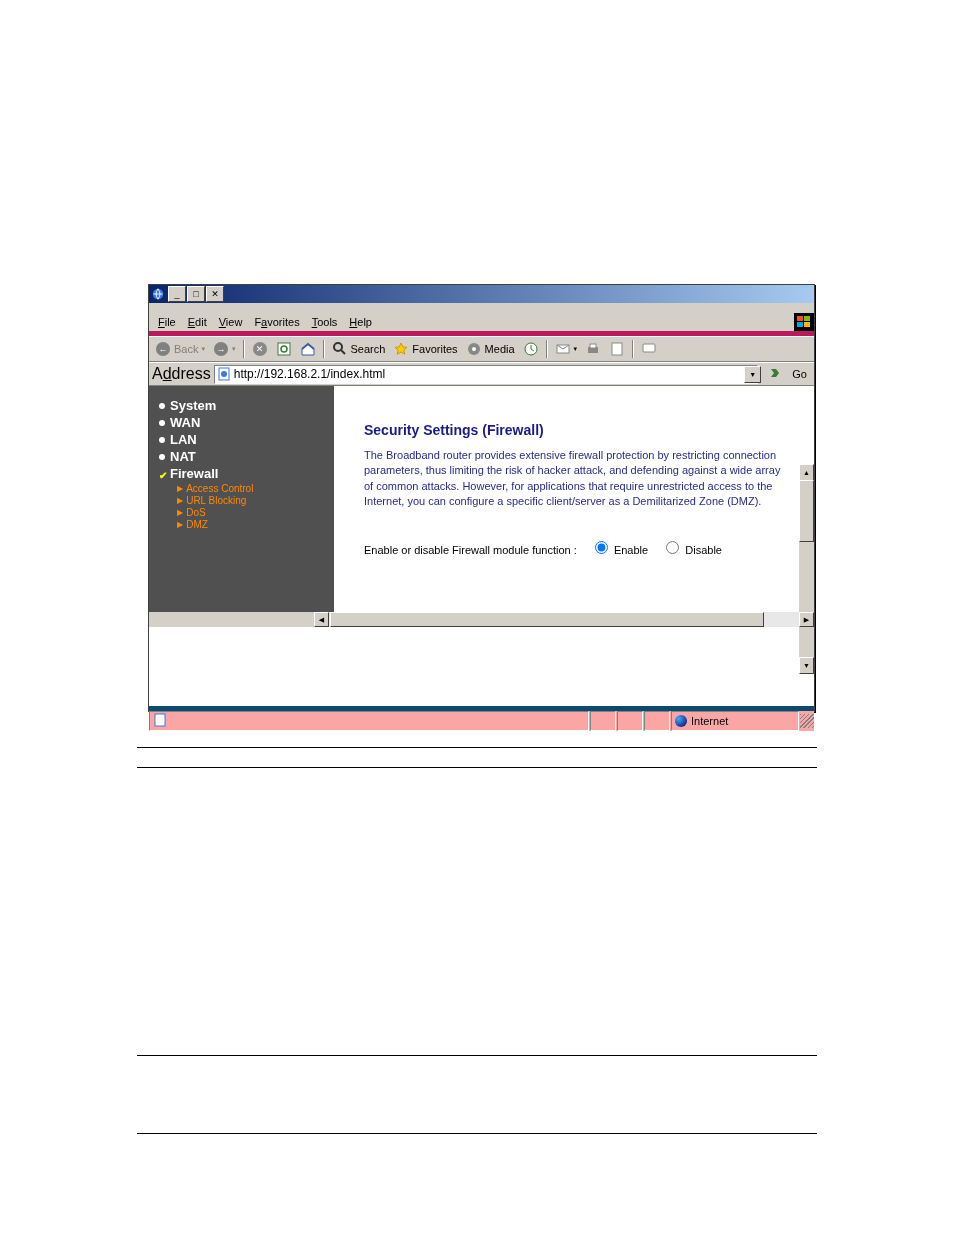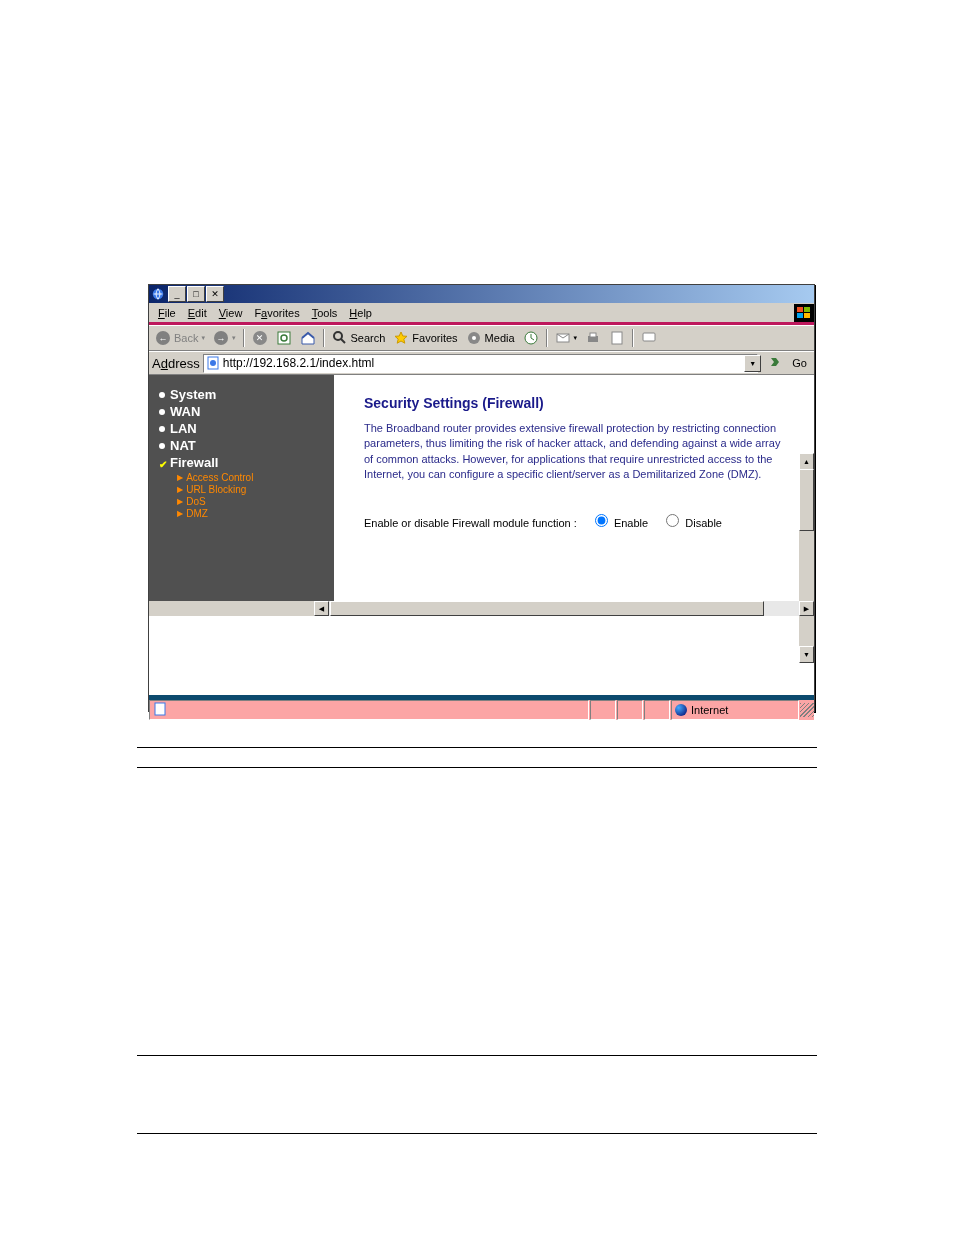--- a/index.html
+++ b/index.html
@@ -5,54 +5,54 @@
   html,body{margin:0;padding:0;background:#fff;font-family:Tahoma,Arial,sans-serif;font-size:11px;}
   .page{width:954px;height:1235px;position:relative;background:#fff;}
   .window{position:absolute;left:148px;top:284px;width:665px;height:426px;border:1px solid #404040;background:#d4d0c8;box-shadow:1px 1px 0 #000;}
   
   .titlebar{height:18px;background:linear-gradient(to right,#0a246a,#a6caf0);display:flex;align-items:center;color:#fff;padding-left:2px;}
   .titlebar .ie-icon{width:14px;height:14px;margin-right:3px;display:flex;align-items:center;justify-content:center;}
   .titlebar .title{flex:1;font-size:11px;}
   .win-controls{display:flex;gap:1px;padding-right:2px;}
   .win-btn{width:16px;height:14px;background:#d4d0c8;border:1px solid;border-color:#fff #404040 #404040 #fff;font-size:9px;display:flex;align-items:center;justify-content:center;color:#000;}
   
-  .menubar{height:19px;display:flex;align-items:center;padding-left:3px;background:#d4d0c8;border-bottom:3px solid #be185d;}
+  .menubar{height:19px;display:flex;align-items:center;padding-left:3px;background:#d4d0c8;border-bottom:5px solid #be185d;margin-top:9px;}
   .menu-item{padding:2px 6px;font-size:11px;}
   .menu-item u{text-decoration:underline;}
   .win-logo{margin-left:auto;width:20px;height:18px;display:flex;align-items:center;justify-content:center;background:#000;}
   
   .toolbar{height:24px;display:flex;align-items:center;padding:0 3px;background:#d4d0c8;border-bottom:1px solid #808080;border-top:1px solid #fff;gap:2px;}
   .tb-btn{display:flex;align-items:center;gap:3px;padding:2px 3px;font-size:11px;color:#808080;}
   .tb-btn.enabled{color:#000;}
   .tb-sep{width:1px;height:18px;background:#808080;border-right:1px solid #fff;margin:0 2px;}
   .tb-icon{width:16px;height:16px;display:flex;align-items:center;justify-content:center;}
   .circle-icon{width:14px;height:14px;border-radius:50%;background:#808080;color:#fff;font-size:9px;display:flex;align-items:center;justify-content:center;}
   
   .addressbar{height:22px;display:flex;align-items:center;padding:0 3px;background:#d4d0c8;border-bottom:1px solid #808080;border-top:1px solid #fff;gap:3px;}
-  .addr-label{font-size:13px;}
+  .addr-label{font-size:16px;}
   .addr-label u{text-decoration:underline;}
   .addr-input{flex:1;height:17px;background:#fff;border:1px solid;border-color:#808080 #fff #fff #808080;display:flex;align-items:center;padding:0 2px;gap:3px;}
   .addr-input .pg-icon{width:14px;height:14px;}
   .addr-drop{width:15px;height:15px;background:#d4d0c8;border:1px solid;border-color:#fff #404040 #404040 #fff;display:flex;align-items:center;justify-content:center;font-size:7px;margin-left:-17px;}
   .go-btn{display:flex;align-items:center;gap:10px;padding:0 4px;font-size:11px;}
   
   .content{position:relative;height:320px;background:#fff;overflow:hidden;}
   .banner{height:78px;background:#888;position:relative;}
   .banner-title{position:absolute;left:10px;top:10px;font-size:18px;font-weight:bold;font-style:italic;color:#fff;font-family:Arial;}
   .banner-links{position:absolute;right:15px;top:14px;font-size:10px;color:#eee;}
   .banner-links span{margin:0 2px;}
   .body{display:flex;height:226px;}
   .sidebar{width:165px;background:#505050;padding:10px;color:#fff;}
   .side-item{display:flex;align-items:center;gap:5px;font-size:13px;font-weight:bold;margin:2px 0;font-family:Arial;}
   .bullet{width:6px;height:6px;border-radius:50%;background:#fff;}
   .bullet.check{background:none;color:#ff0;font-size:10px;line-height:1;}
   .sub-items{margin-left:18px;margin-top:2px;}
   .sub-item{display:flex;align-items:center;gap:3px;font-size:10px;color:#ff8800;margin:1px 0;}
   .sub-item .arrow{color:#ff8800;font-size:8px;}
-  .main{flex:1;background:#fff;padding:20px 30px;position:relative;overflow:hidden;}
+  .main{flex:1;background:#fff;padding:36px 30px;position:relative;overflow:hidden;}
   .main h2{margin:0 0 10px 0;font-size:14px;color:#1a1a8a;font-family:Arial;}
   .desc{font-size:11px;color:#2a2a8a;line-height:1.4;font-family:Arial;}
   .options{margin-top:28px;font-size:11px;color:#000;font-family:Arial;}
   .options label{margin-left:10px;}
   
   .vscroll{position:absolute;right:0;top:78px;width:15px;height:210px;background:#d4d0c8;}
   .vscroll .arr{height:15px;background:#d4d0c8;border:1px solid;border-color:#fff #404040 #404040 #fff;display:flex;align-items:center;justify-content:center;font-size:7px;}
   .vscroll .thumb{position:absolute;top:16px;left:0;right:0;height:60px;background:#d4d0c8;border:1px solid;border-color:#fff #404040 #404040 #fff;}
   .hscroll-area{display:flex;height:15px;background:#d4d0c8;}
   .hscroll-area .blank{width:165px;background:#d4d0c8;}

